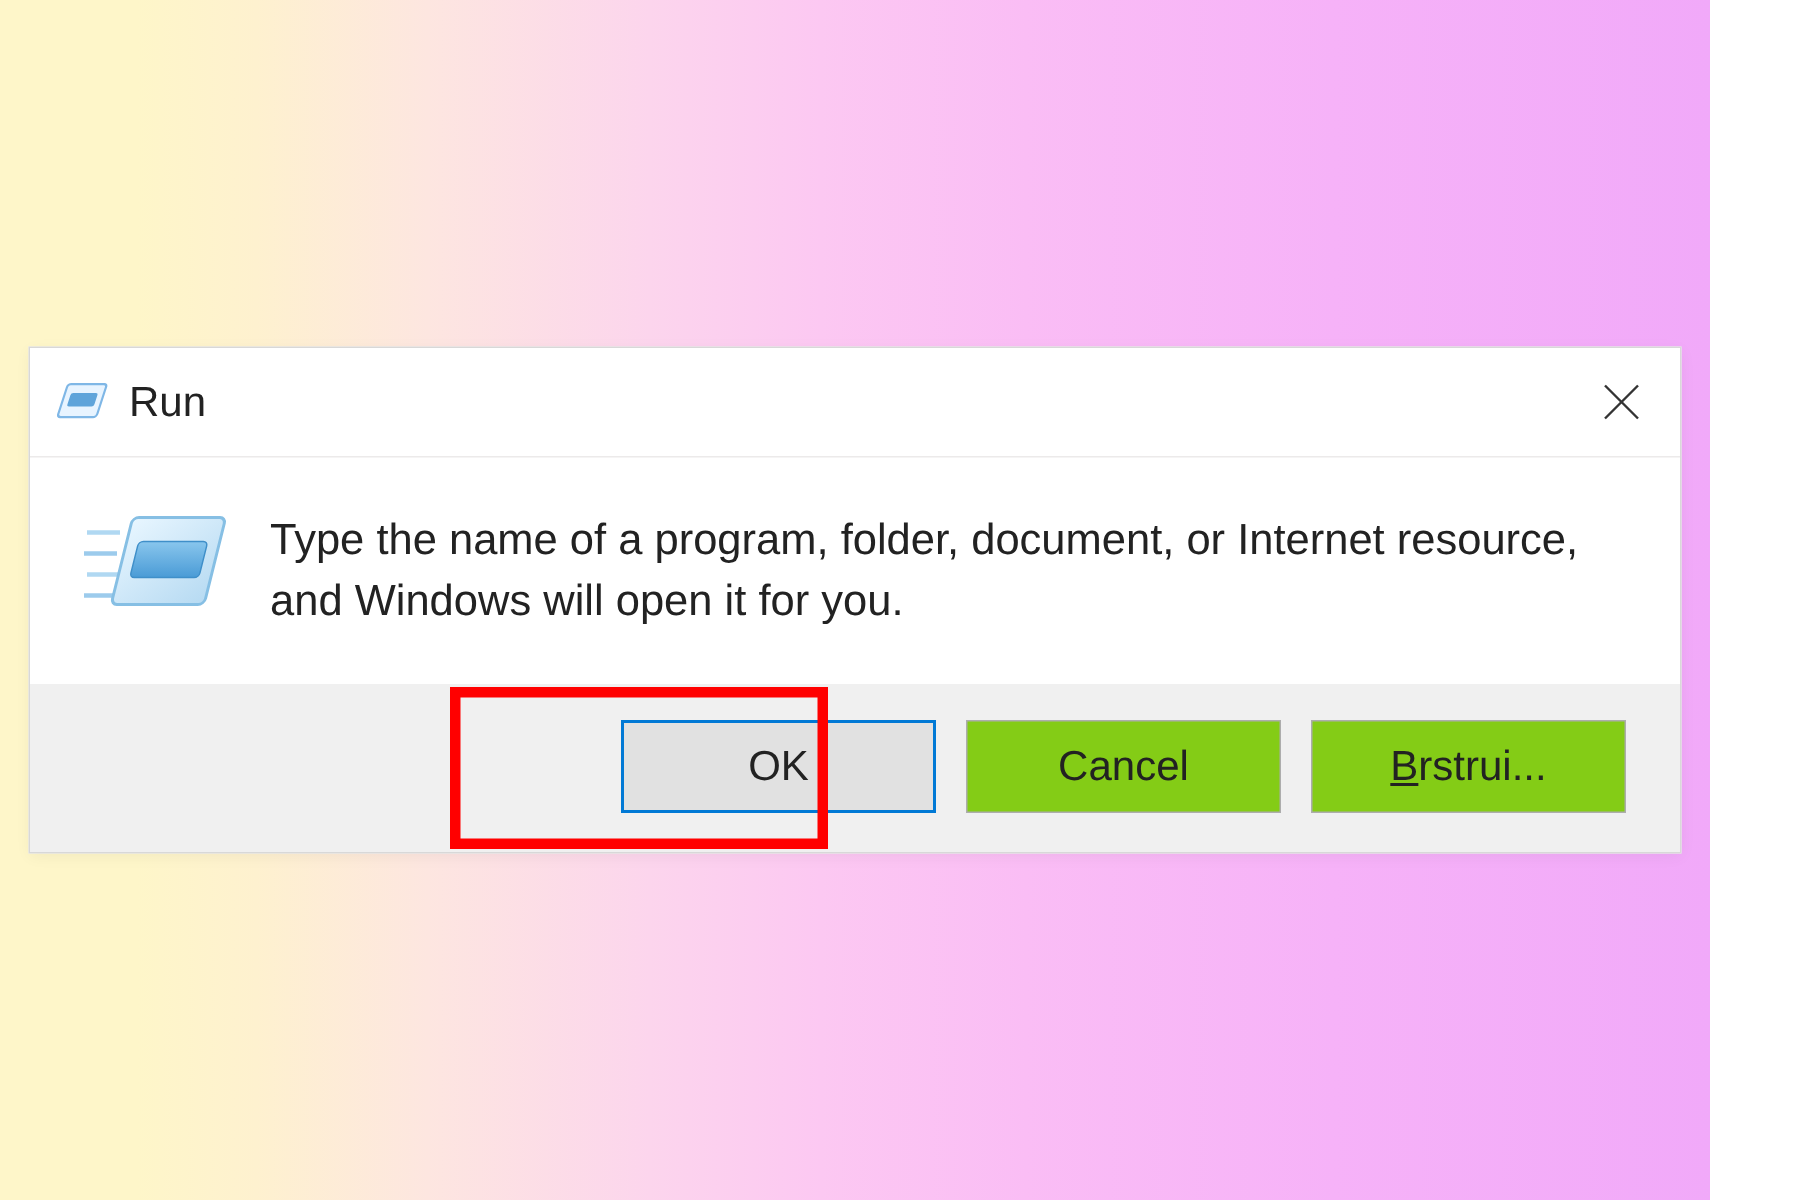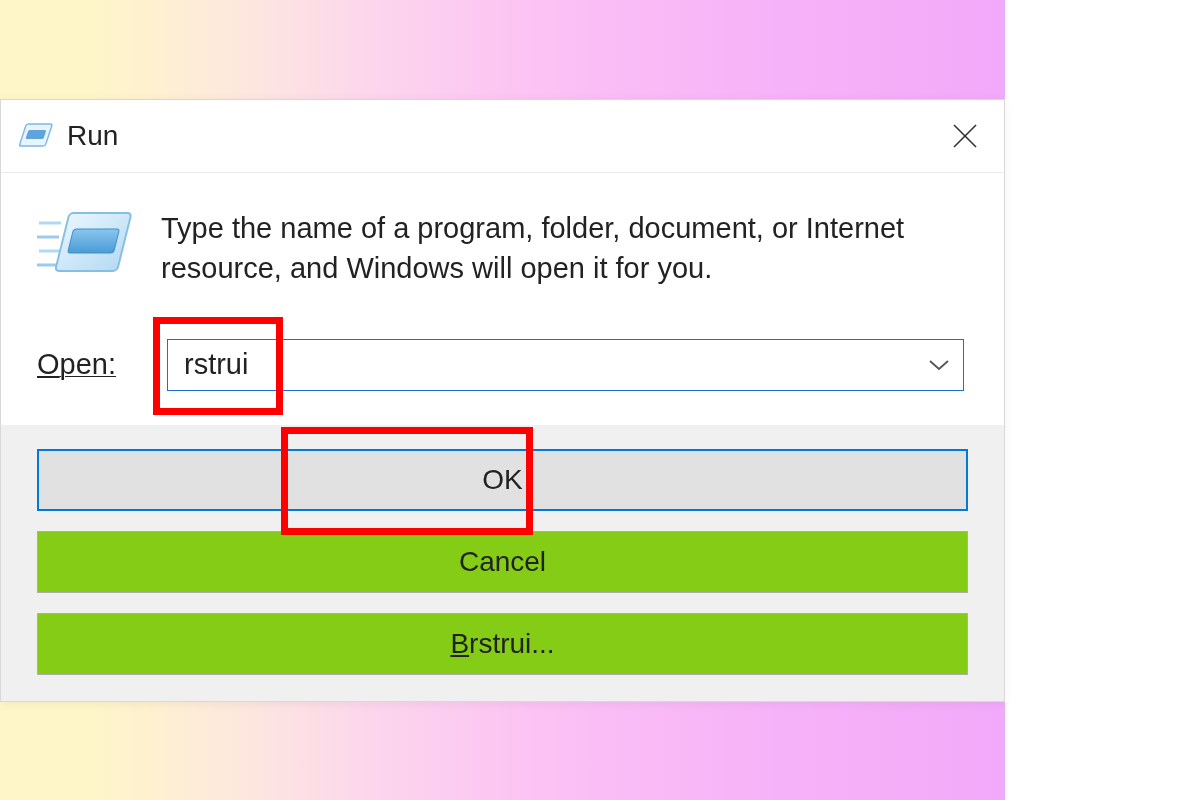--- a/index.html
+++ b/index.html
@@ -4,21 +4,21 @@
 <style>
   html, body {
     margin: 0;
     padding: 0;
     width: 1200px;
     height: 800px;
     font-family: "Segoe UI", Tahoma, sans-serif;
     overflow: hidden;
   }
   .bg {
-    width: 1005px;
+    width: 1140px;
     height: 800px;
     background: linear-gradient(90deg,
       #fef6c9 0%,
       #fef6c9 8%,
       #fef1cf 15%,
       #fde6e0 25%,
       #fcd5ed 38%,
       #fcc8f2 48%,
       #fabdf5 60%,
       #f6b2f8 78%,
@@ -57,21 +57,21 @@
     align-items: center;
     justify-content: center;
     color: #222;
   }
   .body {
     padding: 34px 40px 34px 36px;
     position: relative;
   }
   .desc-row {
     display: flex;
-    align-items: flex-end;
+    align-items: center;
   }
   .large-icon {
     margin-right: 24px;
     flex-shrink: 0;
   }
   .desc {
     font-size: 29px;
     line-height: 1.38;
     color: #222;
   }
@@ -120,21 +120,20 @@
     color: #444;
     display: flex;
   }
   .footer {
     background: #f0f0f0;
     padding: 24px 36px 26px 36px;
     display: flex;
     justify-content: flex-end;
     gap: 20px;
     position: relative;
-    flex-direction: column;
   }
   .btn {
     height: 62px;
     min-width: 210px;
     background: #84cc16;
     border: 1px solid #adadad;
     font-size: 28px;
     color: #222;
     display: flex;
     align-items: center;
@@ -198,35 +197,20 @@
             <line x1="0" y1="58" x2="22" y2="58" stroke="#9ccbec" stroke-width="3"></line>
             <g transform="skewX(-14)">
               <rect x="34" y="6" width="62" height="58" rx="4" fill="url(#lg1)" stroke="#86bfe4" stroke-width="2"></rect>
               <rect x="42" y="22" width="46" height="24" rx="3" fill="url(#lg2)" stroke="#3f8fc9" stroke-width="1"></rect>
             </g>
           </svg>
         </span>
         <div class="desc">Type the name of a program, folder, document, or Internet resource, and Windows will open it for you.</div>
       </div>
 
-      <div class="open-row">
-        <span class="open-label"><span class="acc-u">O</span><span>pen:</span></span>
-        <div class="combo-wrap">
-          <div class="combo">
-            <input type="text" value="rstrui" style="">
-            <span class="chev">
-              <svg width="22" height="14" viewBox="0 0 22 14">
-                <polyline points="2,3 11,11 20,3" fill="none" stroke="#555" stroke-width="1.8"></polyline>
-              </svg>
-            </span>
-          </div>
-
-          <div class="highlight-box" style="left:-14px; top:-22px; width:130px; height:98px;"></div>
-        </div>
-      </div>
     </div>
 
     <div class="footer">
       <div class="btn default">
         <span>OK</span>
       </div>
       <div class="btn">
         <span>Cancel</span>
       </div>
       <div class="btn">

